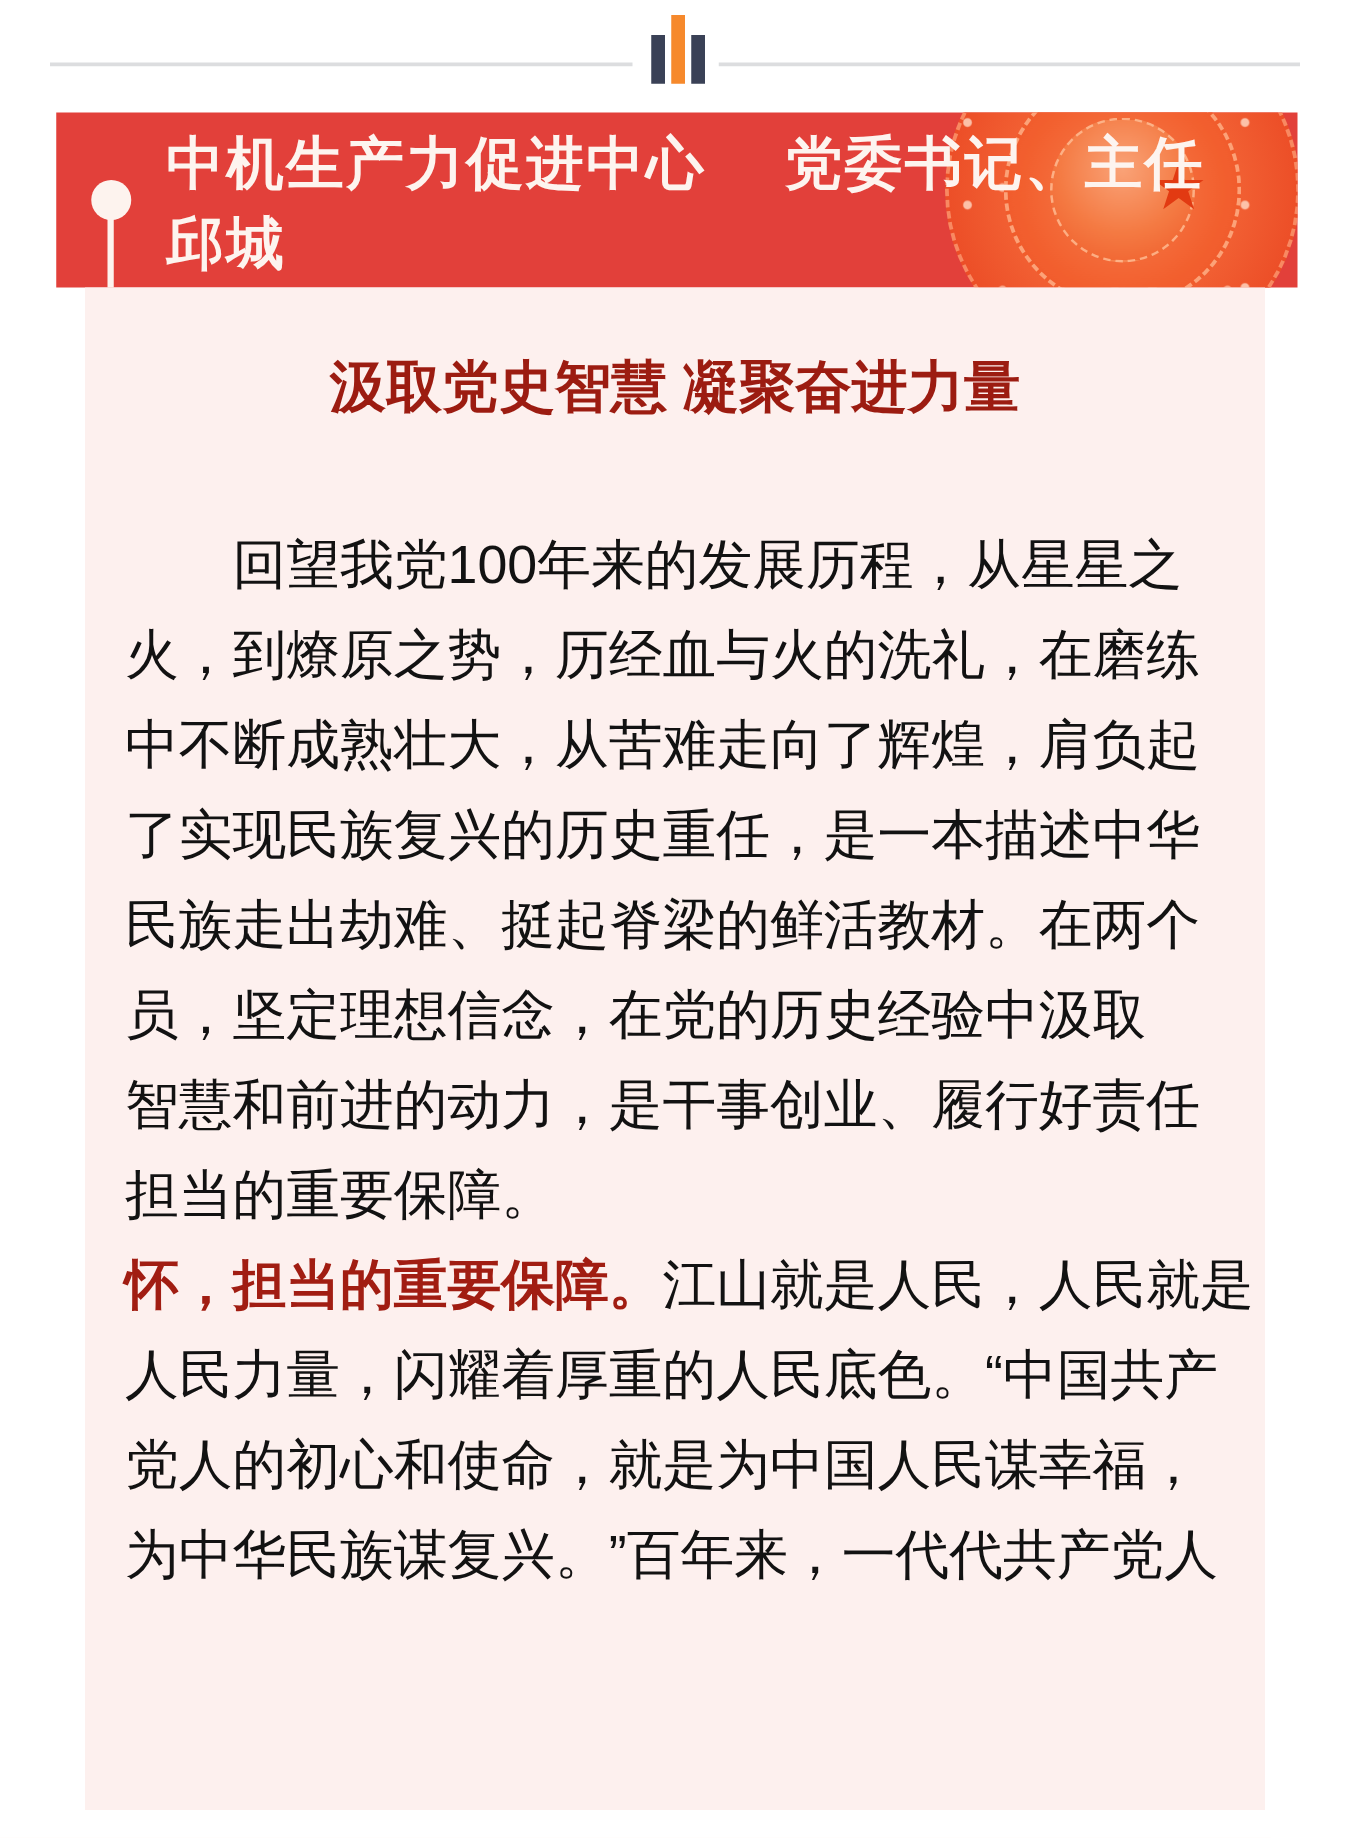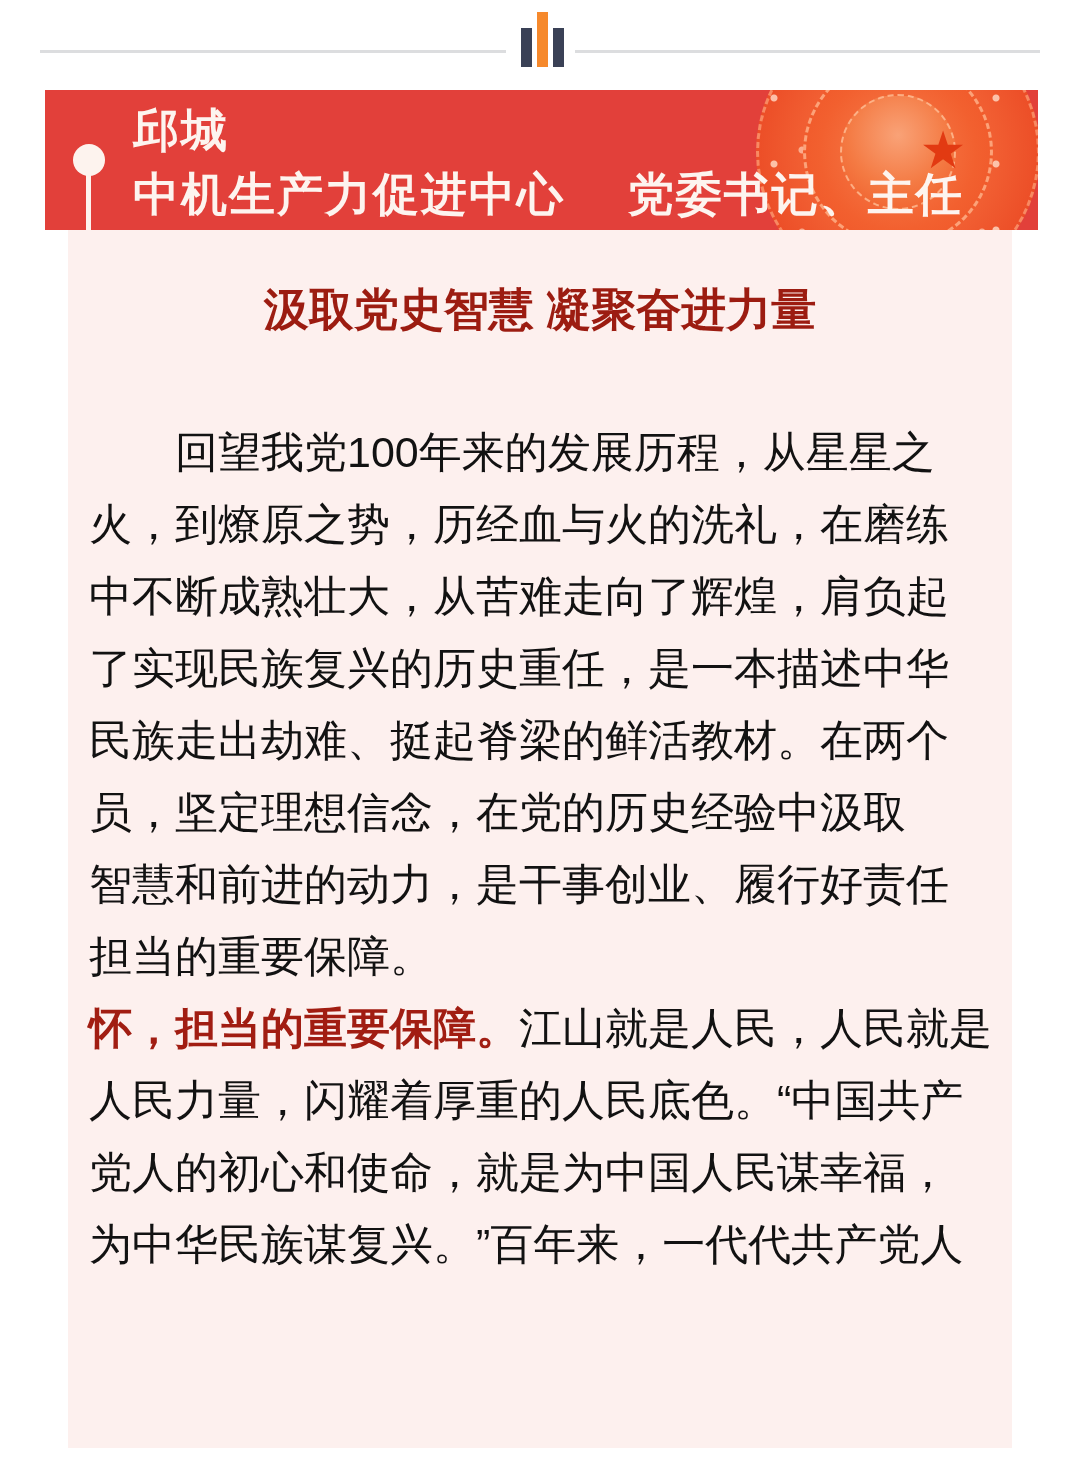--- a/index.html
+++ b/index.html
@@ -65,21 +65,21 @@
     border-radius:50%; background:#fdf3ee;
   }
   .pin .stem {
     position:absolute; left:86px; top:172px; width:5px; height:58px;
     background:#fdf3ee;
   }
 
   
   .panel {
     position:absolute; left:68px; top:230px; width:944px; height:1218px;
-    background:#fdf0ee; overflow:hidden; padding:0 21px;
+    background:#fdf0ee; overflow:hidden; padding:0 32px;
   }
   .article-title {
     margin-top:44px; text-align:center;
     color:#9c1c11; font-weight:bold; font-size:45px; line-height:72px;
     white-space:nowrap;
   }
   .body-text { margin-top:70px; color:#121212; font-size:43px; line-height:72px; }
   .line { white-space:nowrap; }
   .line.indent { text-indent:86px; }
   .red { color:#a11d12; font-weight:bold; }
@@ -97,22 +97,22 @@
 
   <div class="banner">
     <div class="emblem">
       <div class="ring-outer"></div>
       <div class="dots"></div>
       <div class="ring-mid"></div>
       <div class="ring-inner"></div>
       <div class="star">★</div>
     </div>
     <div class="banner-text">
+      <div>中机生产力促进中心　 党委书记、主任</div>
       <div>邱城</div>
-      <div>中机生产力促进中心　 党委书记、主任</div>
     </div>
   </div>
   <div class="pin">
     <div class="head"></div>
     <div class="stem"></div>
   </div>
 
   <div class="panel">
     <div class="article-title">汲取党史智慧 凝聚奋进力量</div>
 

